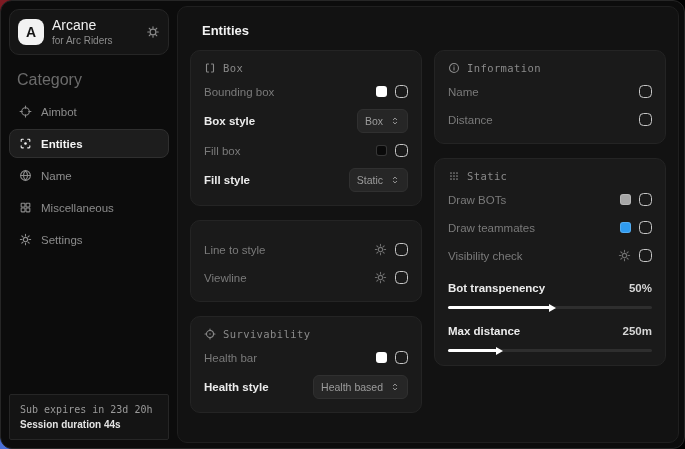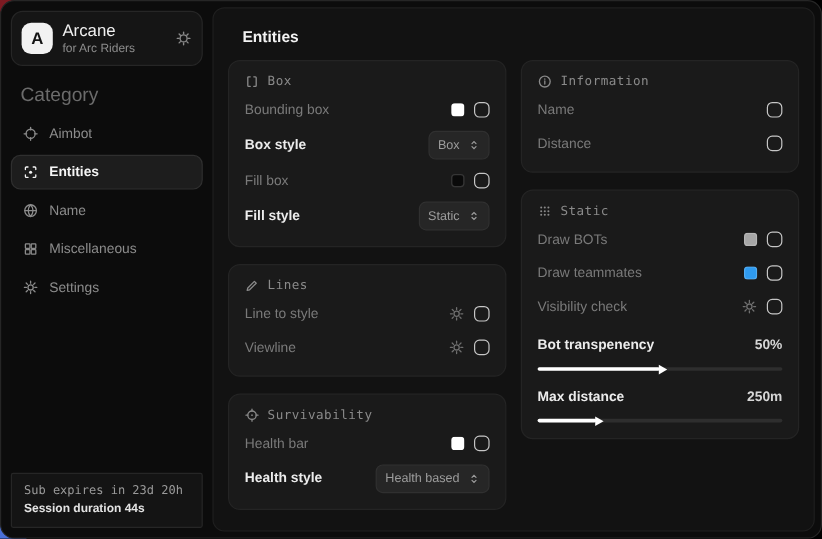--- a/index.html
+++ b/index.html
@@ -184,28 +184,20 @@
               <span class="dd-icon">
                 <svg width="10" height="10" viewBox="0 0 24 24" fill="none" stroke="currentColor" stroke-width="2.4" stroke-linecap="round">
                     <path d="M8 9l4-4 4 4M8 15l4 4 4-4"></path>
                   </svg>
               </span>
             </span>
           </div>
         </div>
 
         <div class="card">
-          <div class="card-head">
-            <span class="sicon">
-              <svg width="12" height="12" viewBox="0 0 24 24" fill="none" stroke="currentColor" stroke-width="2.2" stroke-linecap="round" stroke-linejoin="round">
-                  <path d="M4 20l1-4L16 5l3 3L8 19l-4 1z"></path>
-                </svg>
-            </span>
-            <span class="stitle">Lines</span>
-          </div>
           <div class="row">
             <span class="lbl">Line to style</span>
             <span class="ctrls">
               <span class="gicon">
                 <svg width="13" height="13" viewBox="0 0 24 24" fill="none" stroke="currentColor" stroke-width="2" stroke-linecap="round">
                     <circle cx="12" cy="12" r="4"></circle>
                     <path d="M12 2.5v3M12 18.5v3M2.5 12h3M18.5 12h3M5.2 5.2l2.1 2.1M16.7 16.7l2.1 2.1M18.8 5.2l-2.1 2.1M7.3 16.7l-2.1 2.1"></path>
                   </svg>
               </span>
               <span class="checkbox"></span>

